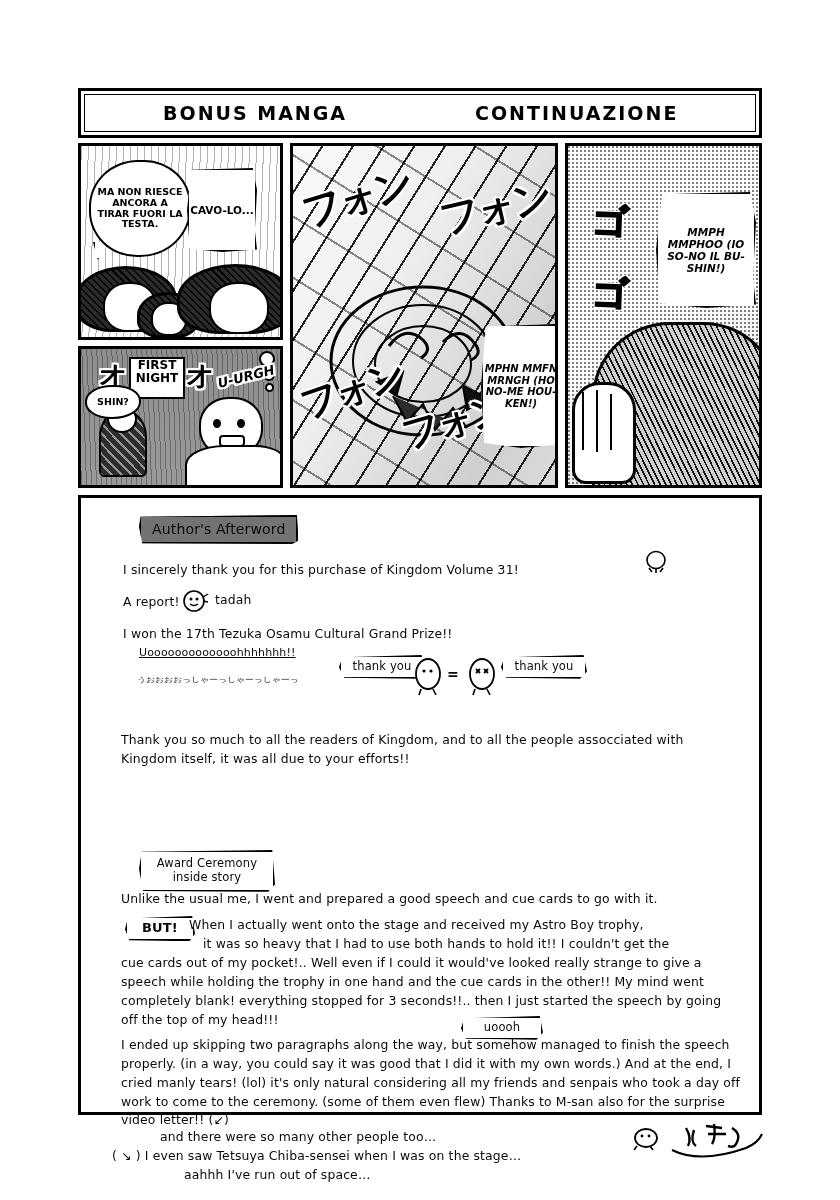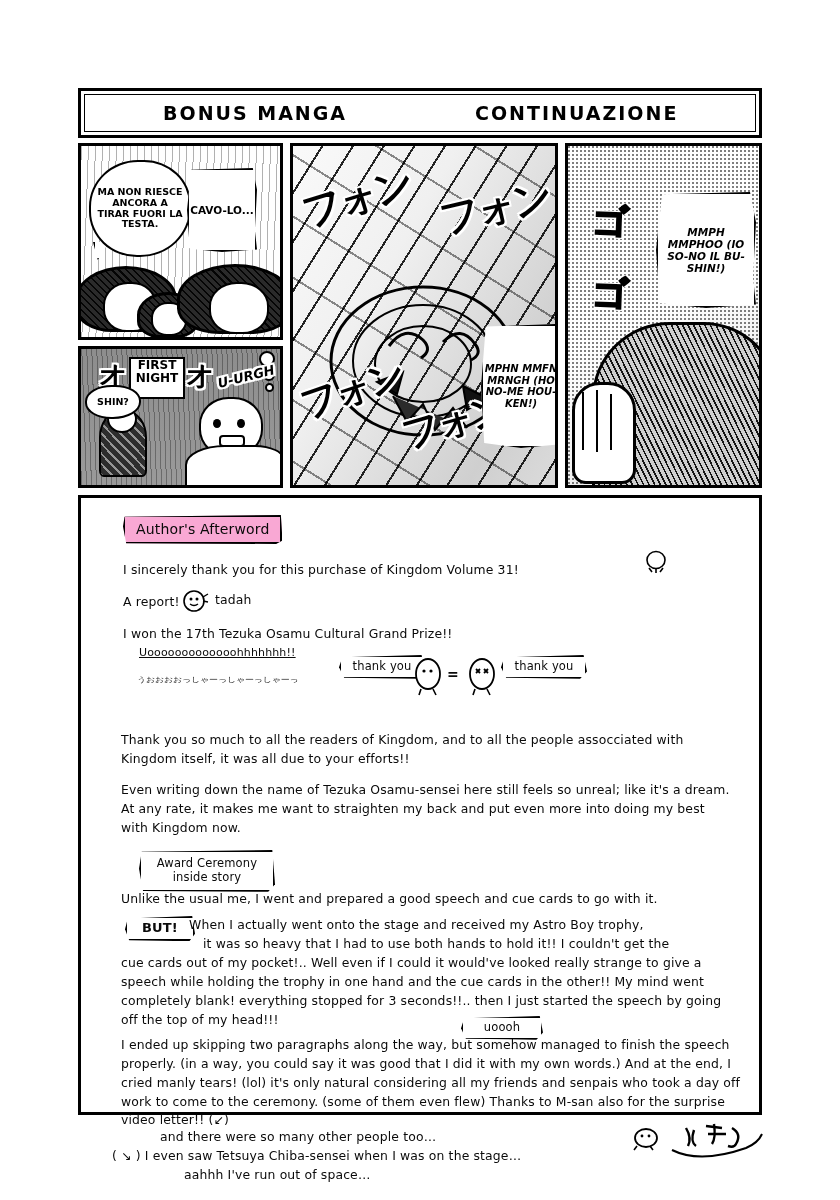--- a/index.html
+++ b/index.html
@@ -113,22 +113,22 @@
   
   .afterword{
     position:absolute;left:78px;top:495px;width:684px;height:620px;
     border:3px solid #000;box-sizing:border-box;background:#fff;
   }
   .hand{
     font-family:"DejaVu Sans",sans-serif;
     color:#0a0a0a;font-size:12.4px;line-height:1.52;letter-spacing:.15px;
   }
   .aw-title{
-    position:absolute;left:42px;top:17px;
-    border:2.5px solid #000;padding:5px 11px 6px 11px;background:#f9a8d4;
+    position:absolute;left:58px;top:17px;
+    border:2.5px solid #000;padding:5px 11px 6px 11px;background:#737373;
     font-size:14px;line-height:1;
     clip-path:polygon(1% 6%,99% 0%,100% 88%,96% 100%,2% 97%,0% 40%);
   }
   .para{position:absolute;}
   .boxed{
     position:absolute;border:2.5px solid #000;background:#fff;
     padding:4px 10px 5px 10px;text-align:center;line-height:1.25;
     clip-path:polygon(2% 4%,98% 0%,100% 82%,95% 100%,3% 98%,0% 45%);
   }
   .bubble-hand{
@@ -310,21 +310,20 @@
         <path d="M10 33 l-2 6 M22 33 l3 6" stroke="#000" stroke-width="1.6" fill="none"></path>
       </svg>
     </div>
 
     <div class="bubble-hand hand" style="left:420px;top:157px;width:62px;font-size:11.5px;">
       <span>thank you</span>
     </div>
 
     <div class="hand para" style="left:40px;top:233px;width:610px;">Thank you so much to all the readers of Kingdom, and to all the people assocciated with Kingdom itself, it was all due to your efforts!!</div>
 
-    <div class="hand para" style="left:40px;top:283px;width:612px;">Even writing down the name of Tezuka Osamu-sensei here still feels so unreal; like it's a dream. At any rate, it makes me want to straighten my back and put even more into doing my best with Kingdom now.</div>
 
     <div class="boxed hand" style="left:58px;top:352px;width:112px;font-size:11.5px;">
       <div>Award Ceremony</div>
       <div>inside story</div>
     </div>
 
     <div class="hand para" style="left:40px;top:392px;width:620px;">Unlike the usual me, I went and prepared a good speech and cue cards to go with it.</div>
 
     <div class="bubble-hand hand" style="left:44px;top:418px;width:46px;font-size:13px;font-weight:700;">
       <span>BUT!</span>

